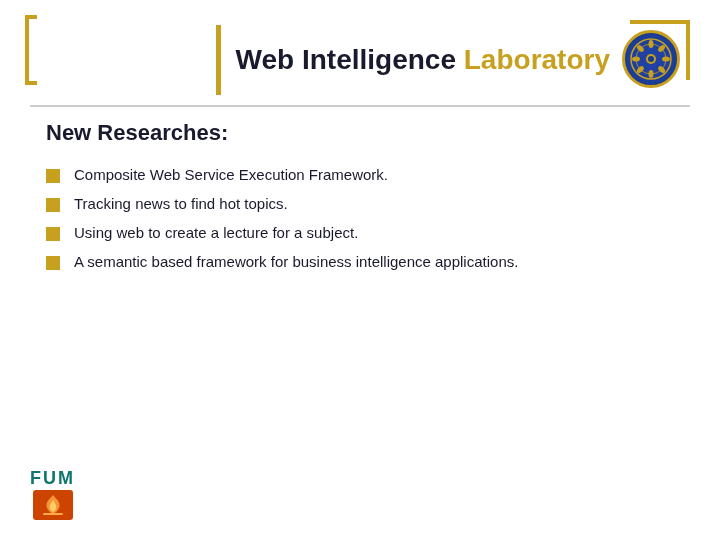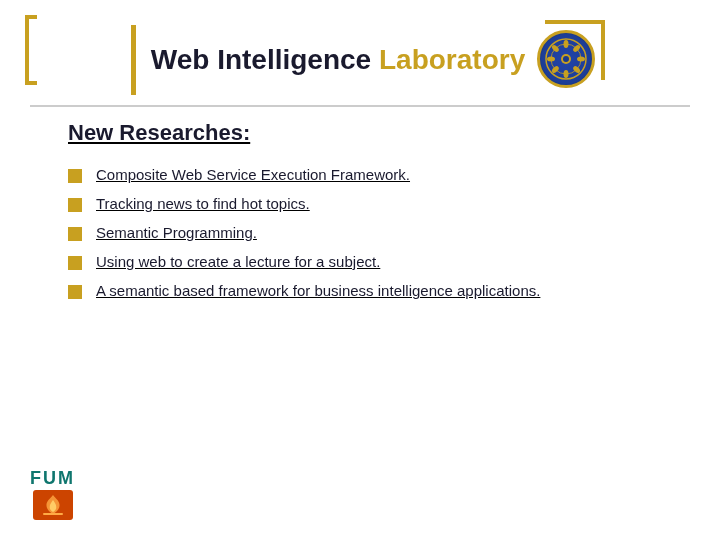--- a/index.html
+++ b/index.html
@@ -26,21 +26,21 @@
 
     
     .header-area {
       position: absolute;
       top: 20px;
       left: 46px;
       right: 30px;
       height: 80px;
       display: flex;
       align-items: center;
-      justify-content: center;
+      justify-content: flex-end;
     }
 
     .title-section {
       display: flex;
       align-items: center;
       height: 100%;
     }
 
     
     .left-bar {
@@ -122,23 +122,22 @@
       left: 30px;
       right: 30px;
       height: 2px;
       background: #cccccc;
     }
 
     
     .main-content {
       position: absolute;
       top: 120px;
-      left: 68px;
+      left: 46px;
       right: 100px;
-      text-decoration: underline;
     }
 
     .section-title {
       font-size: 22px;
       font-weight: bold;
       color: #1a1a2e;
       margin-bottom: 20px;
     }
 
     .research-list {
@@ -245,24 +244,20 @@
     <li>
           <span class="bullet"></span>
           <span>Composite Web Service Execution Framework.</span>
         </li>
         <li>
           <span class="bullet"></span>
           <span>Tracking news to find hot topics.</span>
         </li>
         <li>
           <span class="bullet"></span>
-          <span>Semantic Programming.</span>
-        </li>
-        <li>
-          <span class="bullet"></span>
           <span>Using web to create a lecture for a subject.</span>
         </li>
         <li>
           <span class="bullet"></span>
           <span>A semantic based framework for business intelligence applications.</span>
         </li>
       </ul>
   </div>
 
   <div class="bottom-logo">

